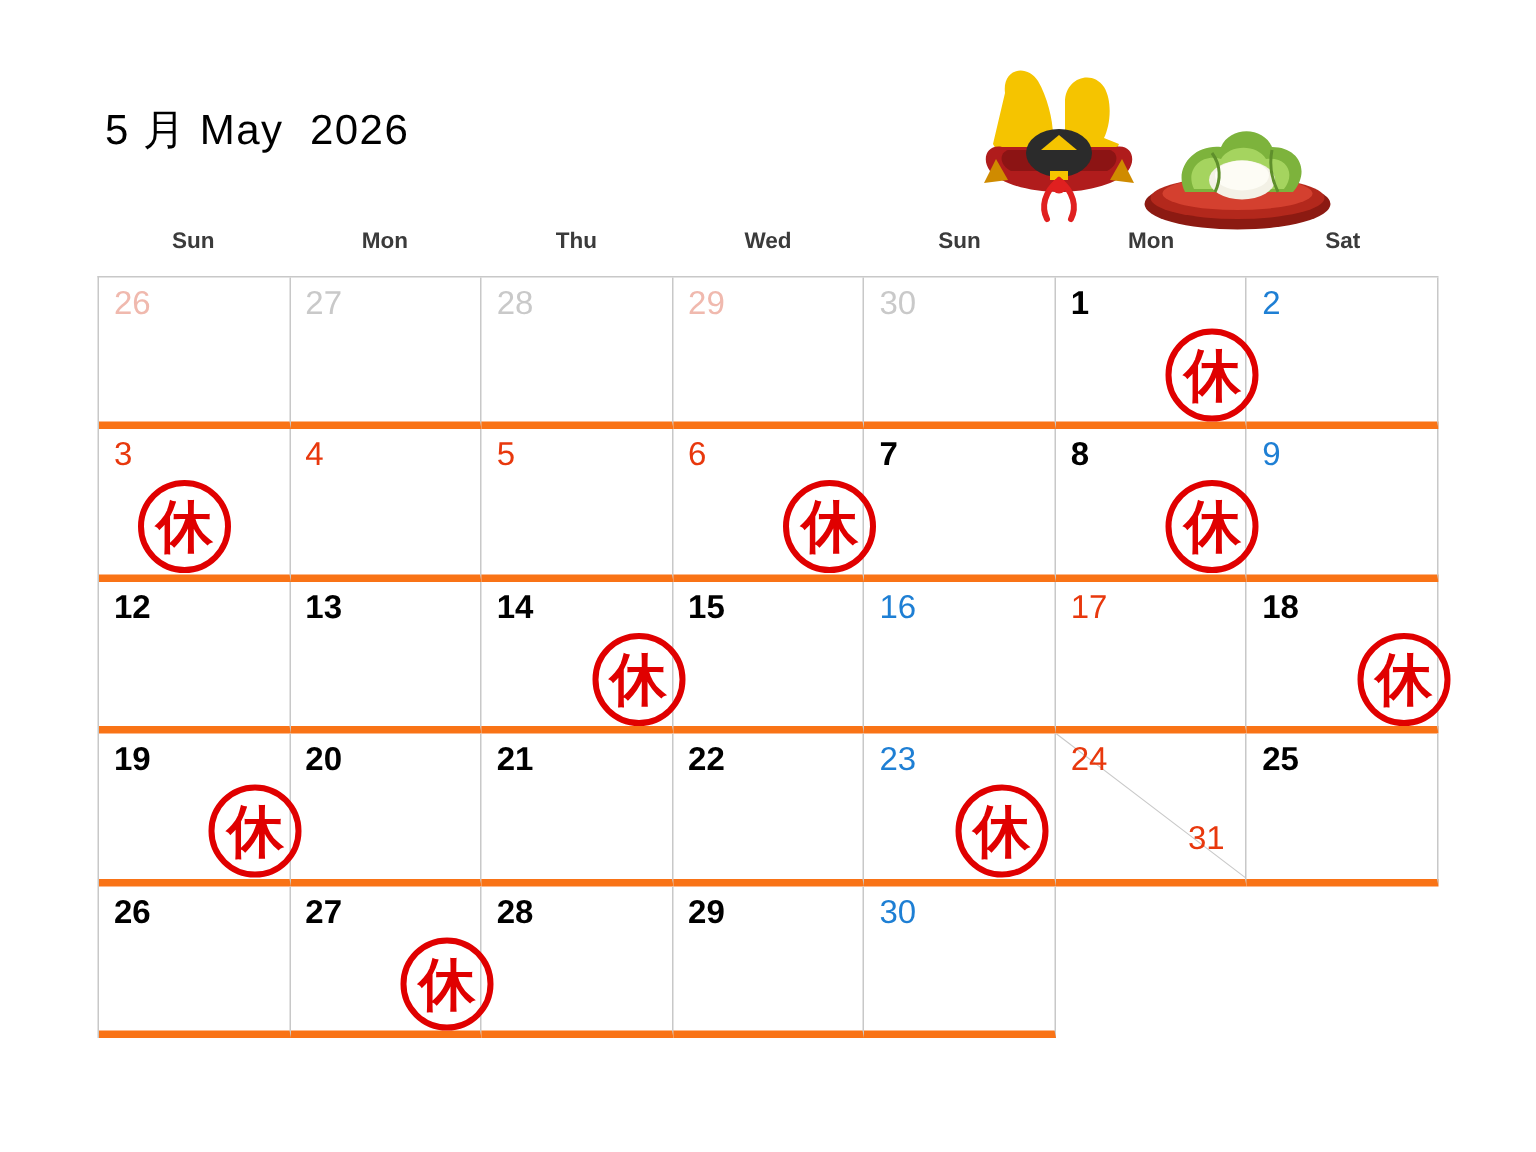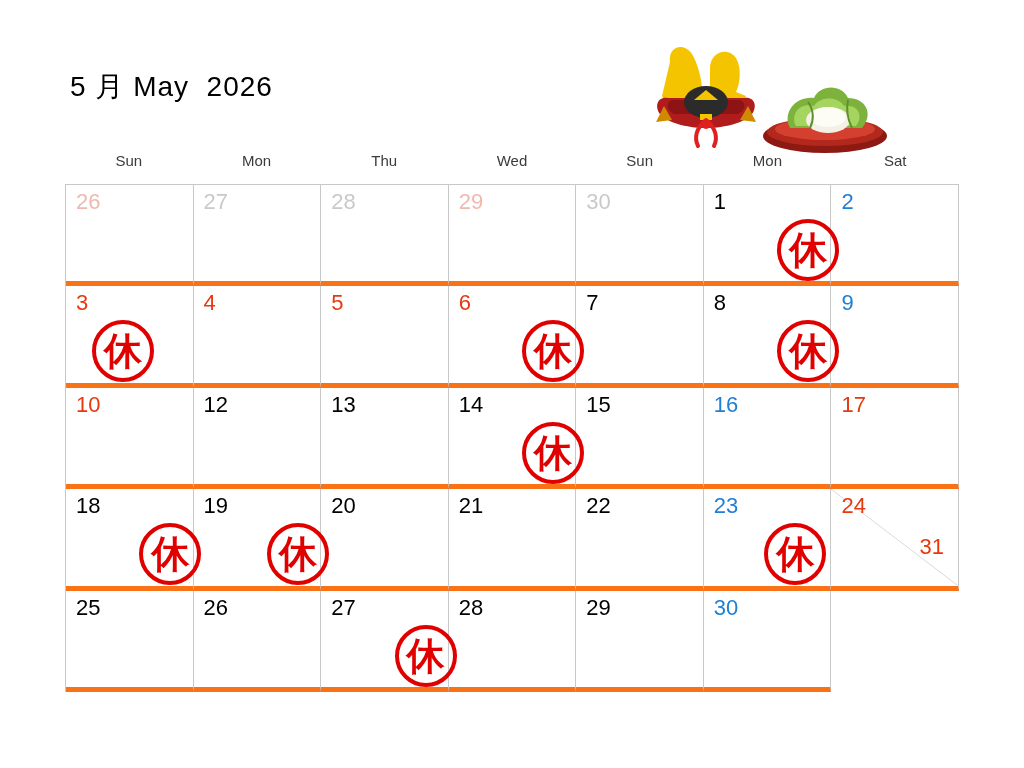--- a/index.html
+++ b/index.html
@@ -44,21 +44,21 @@
     position: absolute;
     left: 65px;
     top: 152px;
     width: 894px;
     display: grid;
     grid-template-columns: repeat(7, 1fr);
   }
   .weekday {
     text-align: center;
     font-size: 15px;
-    font-weight: normal;
+    font-weight: bold;
     color: #3b3b3b;
   }
 
   #grid {
     position: absolute;
     left: 65px;
     top: 184px;
     width: 894px;
     height: 508px;
     display: grid;
@@ -84,21 +84,21 @@
   }
   .daynum.sun  { color: #e8380d; }
   .daynum.sat  { color: #1e7fd4; }
   .daynum.out  { color: #c9c9c9; }
   .daynum.out-sun { color: #f0b9ae; }
 
   
   .daynum2 {
     position: absolute;
     right: 14px;
-    bottom: 28px;
+    bottom: 16px;
     font-size: 22px;
     line-height: 1;
     color: #e8380d;
   }
   .split-line {
     position: absolute;
     left: 0; top: 0;
     width: 100%; height: 100%;
     pointer-events: none;
   }
@@ -210,23 +210,20 @@
         <div class="daynum weekday">7</div>
       </div>
       <div class="cell">
         <div class="daynum weekday">8</div>
         <div class="stamp p-cr">休</div>
       </div>
       <div class="cell">
         <div class="daynum sat">9</div>
       </div>
       <div class="cell">
-        <div class="daynum sun">10</div>
-      </div>
-      <div class="cell">
         <div class="daynum weekday">12</div>
       </div>
       <div class="cell">
         <div class="daynum weekday">13</div>
       </div>
       <div class="cell">
         <div class="daynum weekday">14</div>
         <div class="stamp p-cr">休</div>
       </div>
       <div class="cell">

